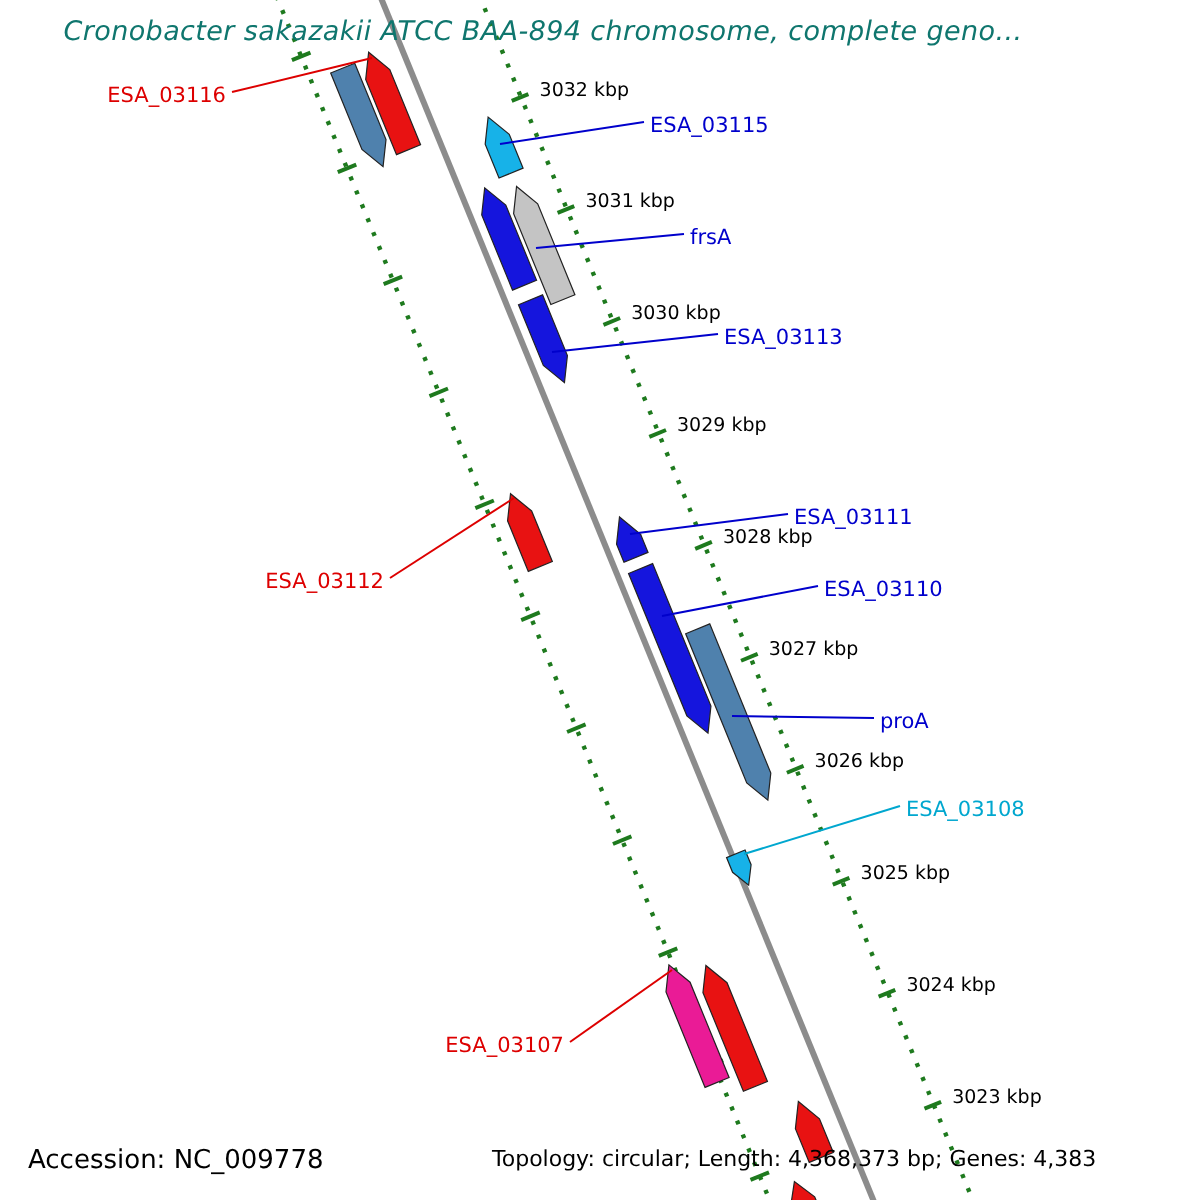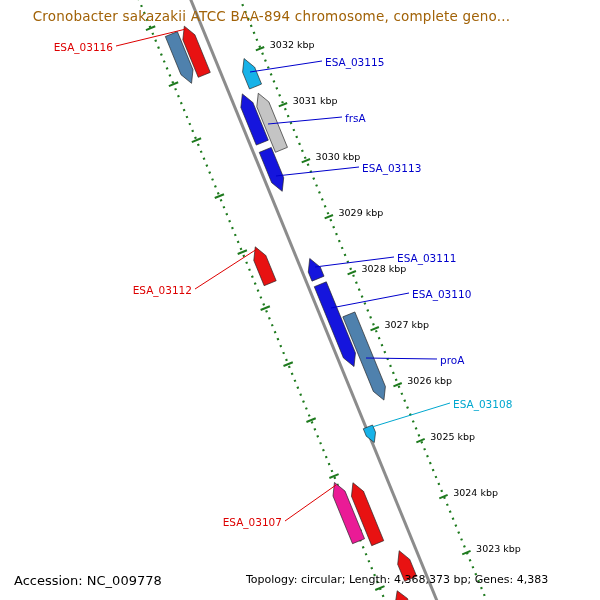--- a/index.html
+++ b/index.html
@@ -1,21 +1,21 @@
 <!DOCTYPE html>
 <html><head>
 <meta charset="utf-8">
 <style>
   html,body{margin:0;padding:0;background:#ffffff;}
   body{width:600px;height:600px;overflow:hidden;position:relative;
        font-family:"DejaVu Sans",sans-serif;}
   .stage{position:absolute;inset:0;width:600px;height:600px;}
   #map{position:absolute;left:0;top:0;}
   .map-title{position:absolute;top:8px;left:0;width:543px;text-align:center;
-     font-size:13.5px;color:#a16207;letter-spacing:.2px;}
+     font-style:italic;font-size:13.5px;color:#0f766e;letter-spacing:.2px;}
   .footer-left{position:absolute;left:14px;top:573px;font-size:13px;color:#000;}
   .footer-right{position:absolute;left:246px;top:573px;font-size:11px;color:#000;}
 </style>
 </head>
 <body>
 
 <div class="stage">
   <svg id="map" width="600" height="600">
       <g transform="translate(195,10) rotate(67.728)">
         <line x1="-70" y1="48" x2="700" y2="48" stroke="#1e7a1e" stroke-width="2.2" stroke-dasharray="2 5.5"></line>

